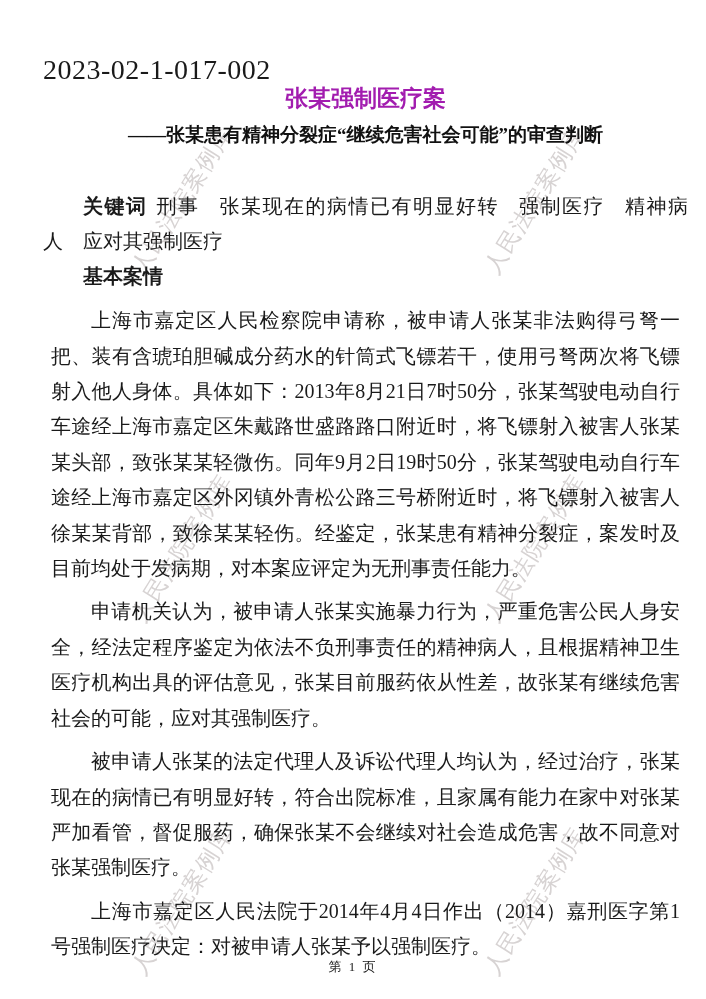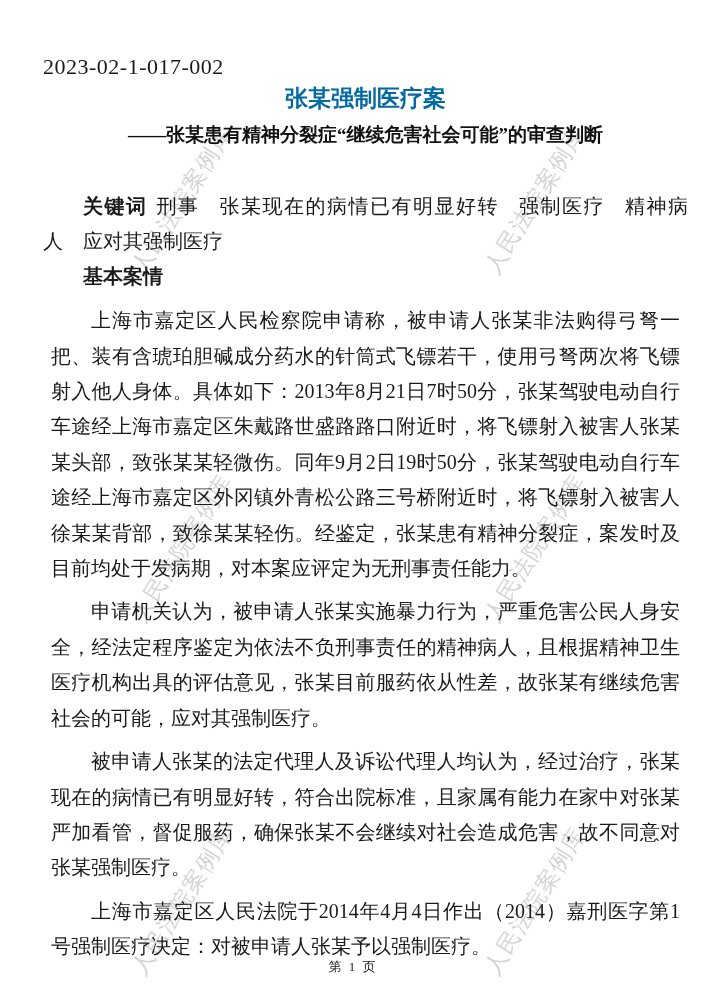--- a/index.html
+++ b/index.html
@@ -37,35 +37,35 @@
   .wm.pos2 { left: 535px; top: 200px; }
   .wm.pos3 { left: 182px; top: 548px; }
   .wm.pos4 { left: 535px; top: 548px; }
   .wm.pos5 { left: 182px; top: 901px; }
   .wm.pos6 { left: 535px; top: 901px; }
   
   .doc-number {
     position: absolute;
     left: 43px;
     top: 54px;
-    font-size: 22px;
+    font-size: 28px;
     letter-spacing: 0.5px;
     z-index: 1;
   }
   .title {
     position: absolute;
     left: 43px;
     width: 645px;
     top: 83px;
     margin: 0;
     text-align: center;
     font-size: 23px;
     font-weight: bold;
     font-family: "Liberation Sans", sans-serif;
-    color: #0369a1;
+    color: #a21caf;
     z-index: 1;
   }
   .subtitle {
     position: absolute;
     left: 43px;
     width: 645px;
     top: 122px;
     margin: 0;
     text-align: center;
     font-size: 19px;

